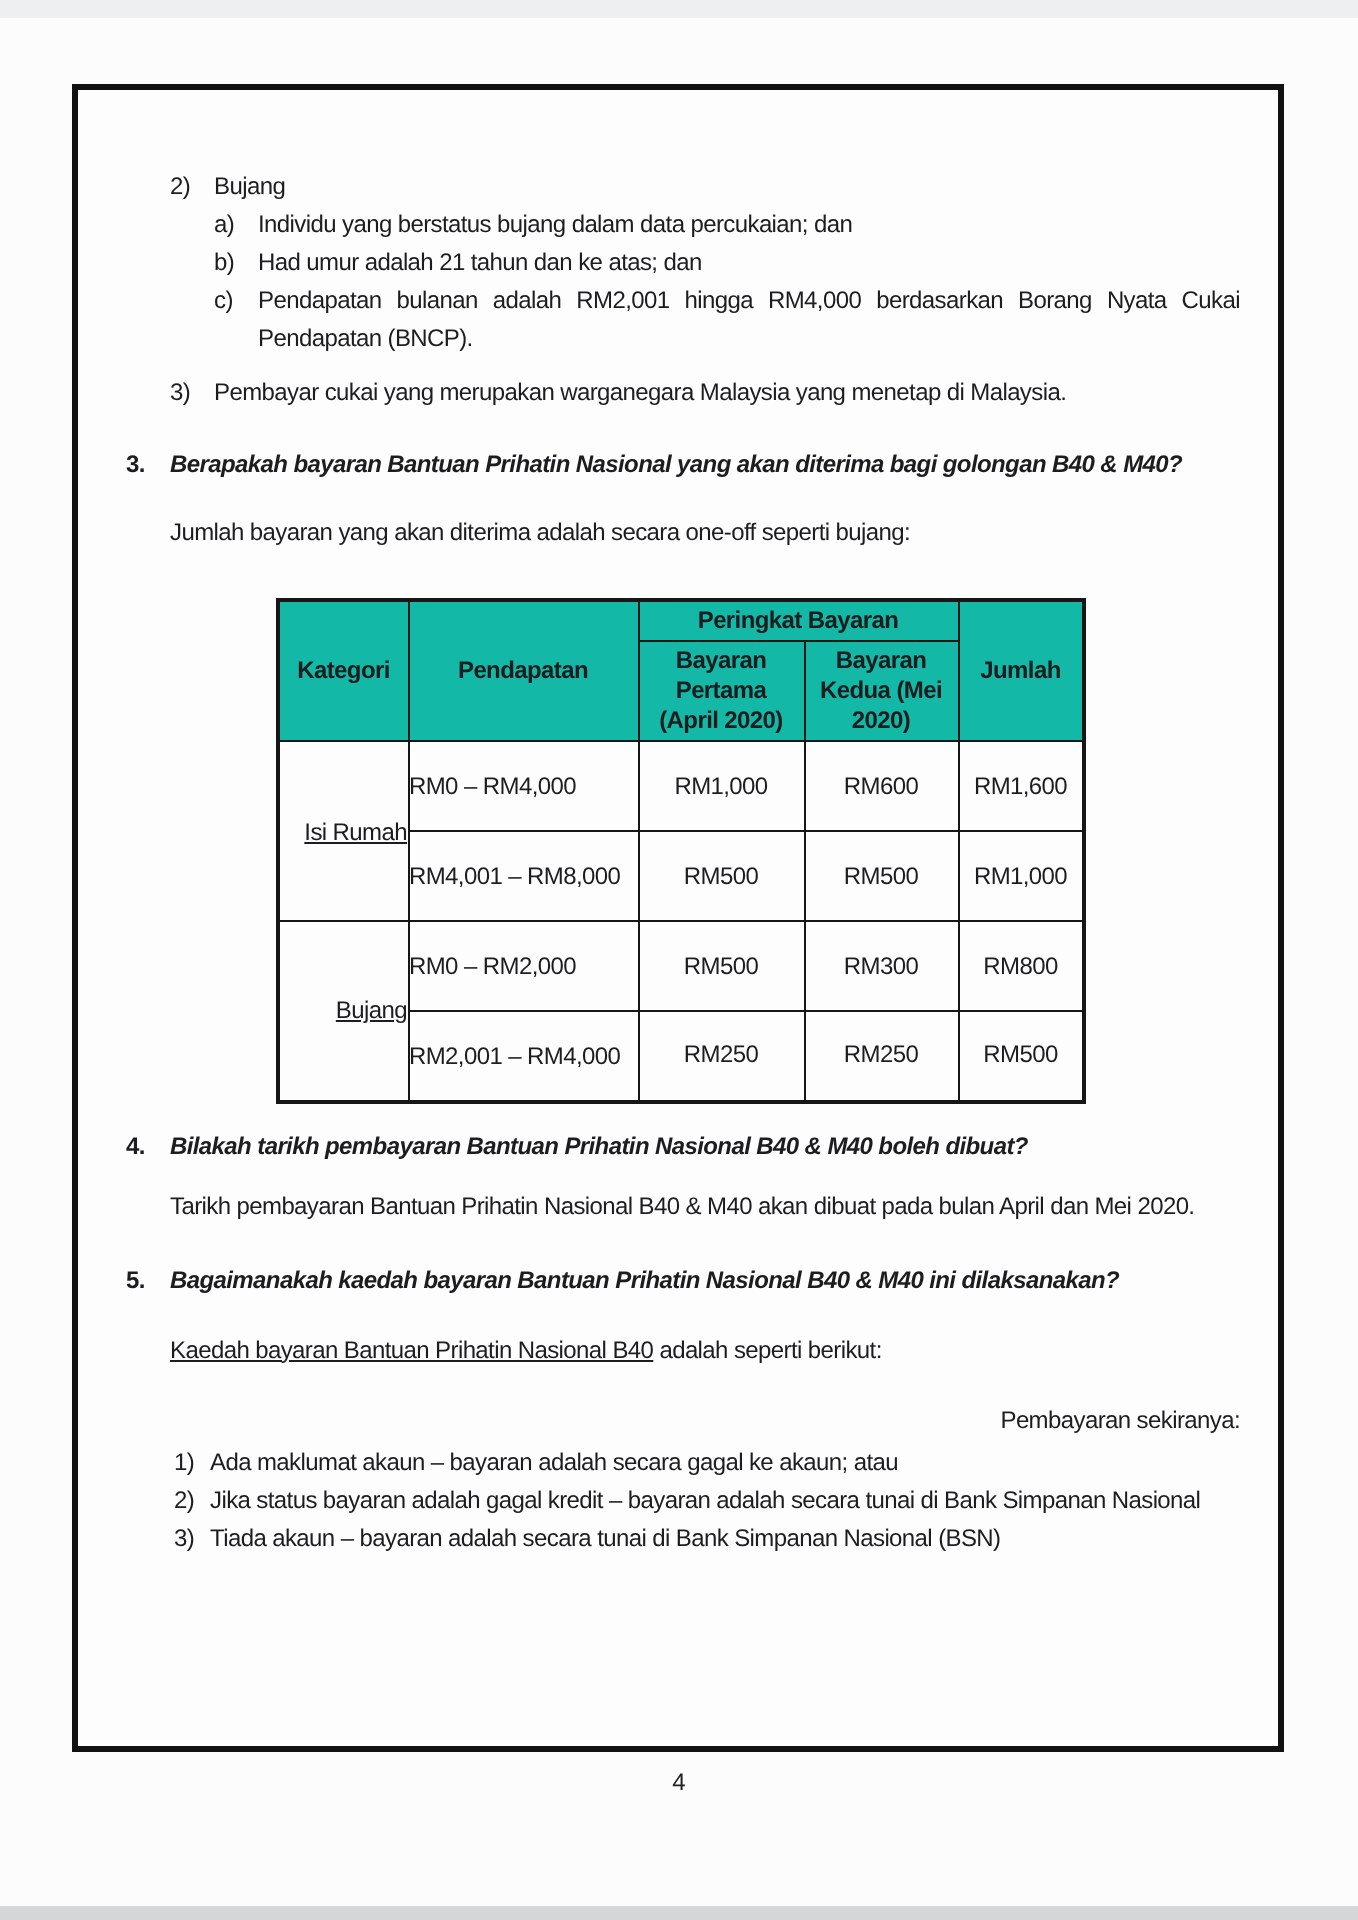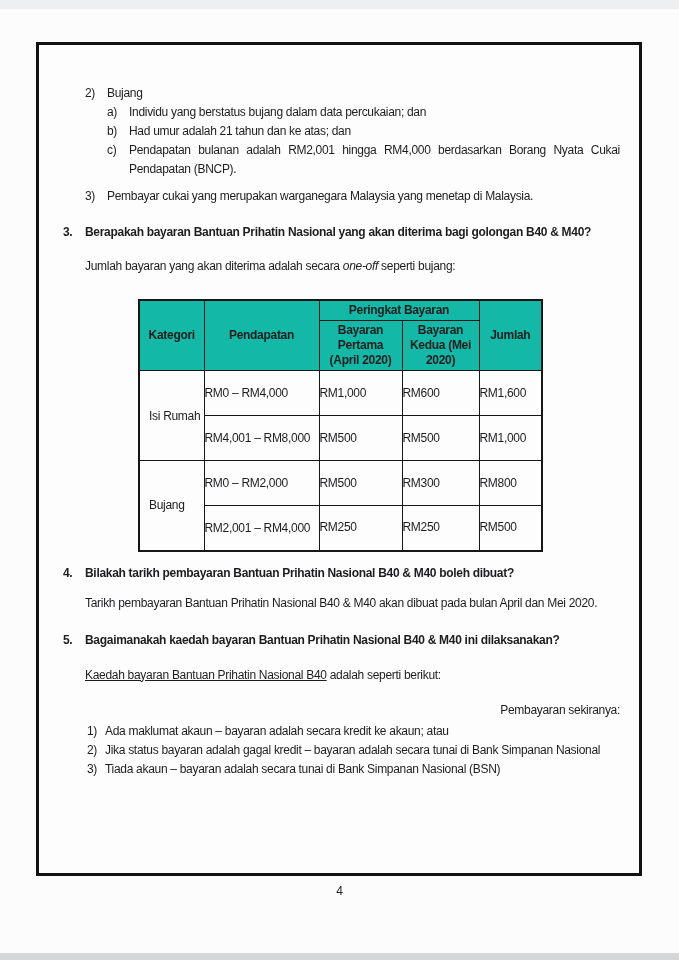--- a/index.html
+++ b/index.html
@@ -21,51 +21,51 @@
     font-size:12px; line-height:19px; letter-spacing:-0.3px;
     overflow:hidden;
   }
   .li { display:flex; }
   .li .m { width:22px; flex-shrink:0; }
   .li .t { flex:1; text-align:justify; }
   .sublist { margin-left:22px; }
   .mt8  { margin-top:8px; }
   .qhead { display:flex; font-weight:bold; margin-left:-22px; }
   .qhead .m { width:22px; flex-shrink:0; }
-  .qhead .t { flex:1; text-align:justify; }
+  .qhead .t { flex:1; text-align:justify;font-style:italic; }
   .para { text-align:justify; }
   .q3head { margin-top:17px; }
   .q3para { margin-top:15px; }
   .q4head { margin-top:12px; }
   .q4para { margin-top:11px; }
   .q5head { margin-top:18px; }
   .method { margin-top:16px; }
   .method .bold-underline { font-weight:normal; text-decoration:underline; }
   .payintro { margin-top:16px;text-align:right; }
   .paylist { margin-top:2px; margin-left:2px; }
   .paylist .m { width:18px; }
-  .it { font-style:italic; }
+  .it { }
 
   table.bpn {
     border-collapse:collapse; table-layout:fixed;
     width:403px; margin:23px 0 0 53px;
     border:2px solid #161616;
     font-size:12px; letter-spacing:-0.3px;
   }
   .bpn th, .bpn td { border:1px solid #161616; vertical-align:middle; }
   .bpn thead th {
     background:#14b8a6; font-weight:bold; text-align:center;
     line-height:15px; padding:2px 3px;
   }
   .bpn tr.hrow1 { height:20px; }
   .bpn tr.hrow2 { height:48px; }
   .bpn tbody tr { height:45px; }
-  .bpn td.cat  { text-align:left; padding-left:9px;  line-height:16px; }
+  .bpn td.cat  { text-align:right; padding-left:9px;  line-height:16px;text-decoration:underline; }
   .bpn td.pend { text-align:left; padding-left:0; padding-right:6px; line-height:16px; }
-  .bpn td.val  { }
+  .bpn td.val  { text-align:center; }
 
   .page-number {
     position:absolute; left:0; right:0; top:884px;
     text-align:center; font-size:12px; color:#222;
   }
 </style>
 </head>
 <body>
 
 <div class="page"></div>
@@ -166,21 +166,21 @@
     <span class="m">5.</span>
     <div class="t">Bagaimanakah kaedah bayaran Bantuan Prihatin Nasional B40 &amp; M40 ini dilaksanakan?</div>
   </div>
   <div class="method">
     <span class="bold-underline">Kaedah bayaran Bantuan Prihatin Nasional B40</span><span> adalah seperti berikut:</span>
   </div>
   <div class="payintro">Pembayaran sekiranya:</div>
   <div class="paylist">
     <div class="li">
       <span class="m">1)</span>
-      <div class="t">Ada maklumat akaun – bayaran adalah secara kredit ke akaun; atau</div>
+      <div class="t">Ada maklumat akaun – bayaran adalah secara gagal ke akaun; atau</div>
     </div>
     <div class="li">
       <span class="m">2)</span>
       <div class="t">Jika status bayaran adalah gagal kredit – bayaran adalah secara tunai di Bank Simpanan Nasional</div>
     </div>
     <div class="li">
       <span class="m">3)</span>
       <div class="t">Tiada akaun – bayaran adalah secara tunai di Bank Simpanan Nasional (BSN)</div>
     </div>
   </div>

